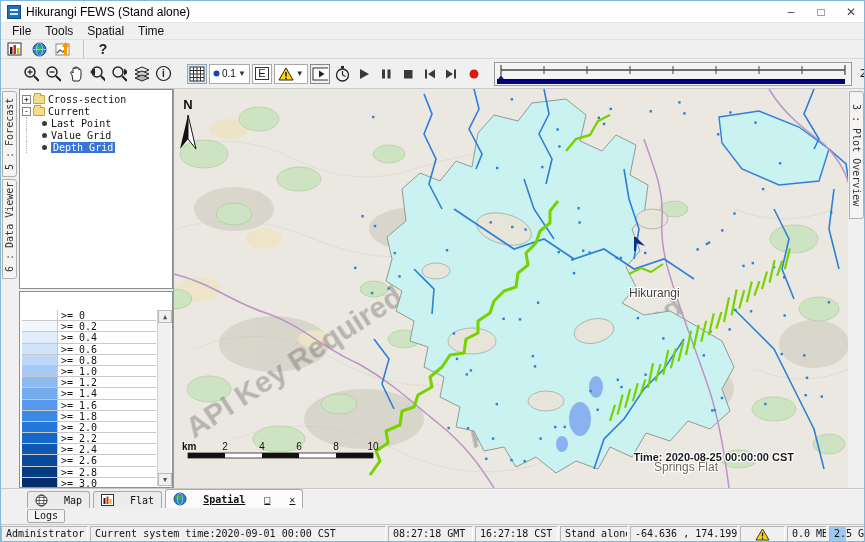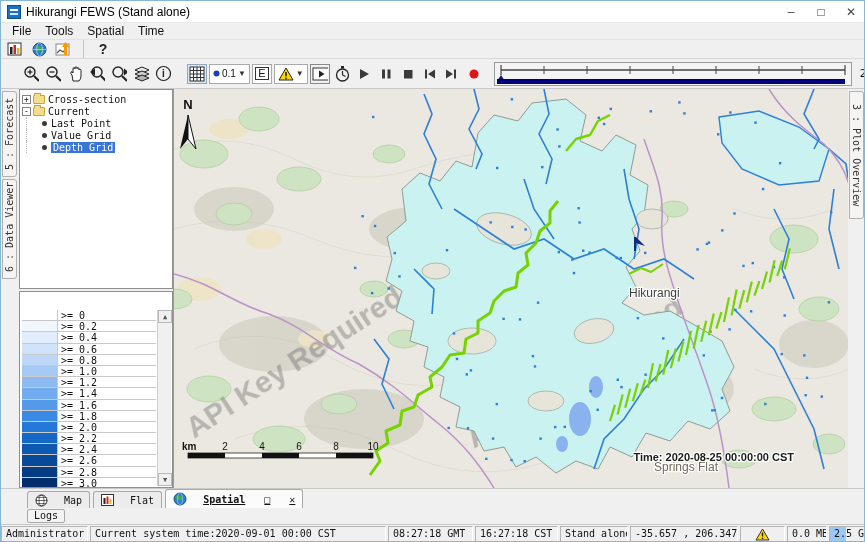--- a/index.html
+++ b/index.html
@@ -731,21 +731,21 @@
   <div id="logs-row" class="abs">
     <div id="logs-btn">Logs</div>
   </div>
 
   <div id="statusbar" class="abs">
     <div class="status-cell" style="width:87px;">Administrator</div>
     <div class="status-cell" style="width:296px;">Current system time:2020-09-01 00:00 CST</div>
     <div class="status-cell" style="width:85px;">08:27:18 GMT</div>
     <div class="status-cell" style="width:83px;">16:27:18 CST</div>
     <div class="status-cell" style="width:68px;">Stand alone</div>
-    <div class="status-cell" style="width:108px;">-35.657 , 206.347</div>
+    <div class="status-cell" style="width:108px;">-64.636 , 174.199</div>
     <div class="status-cell" style="width:45px; display:flex; align-items:center; justify-content:center;">
       <svg width="15" height="13">
         <polygon points="7.5,1 14,12 1,12" fill="#ffd700" stroke="#333"></polygon>
         <line x1="7.5" y1="4.5" x2="7.5" y2="8.5" stroke="#222" stroke-width="1.4"></line>
         <circle cx="7.5" cy="10.4" r="0.8" fill="#222"></circle>
       </svg>
     </div>
     <div class="status-cell" style="width:40px;">0.0 MB/s</div>
     <div class="status-cell" style="flex:1; margin-right:0;">
       <div class="mem-fill"></div>

